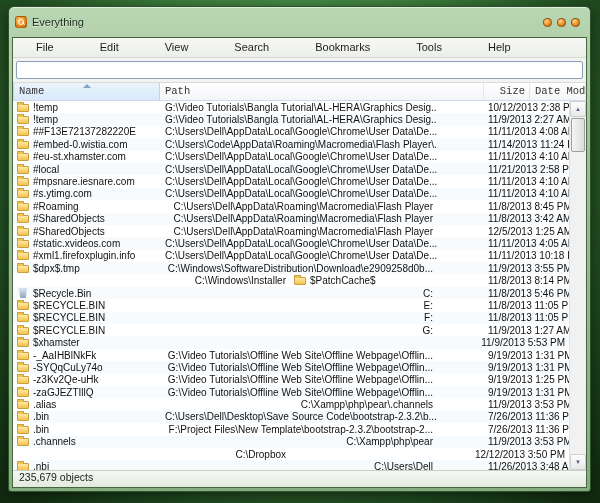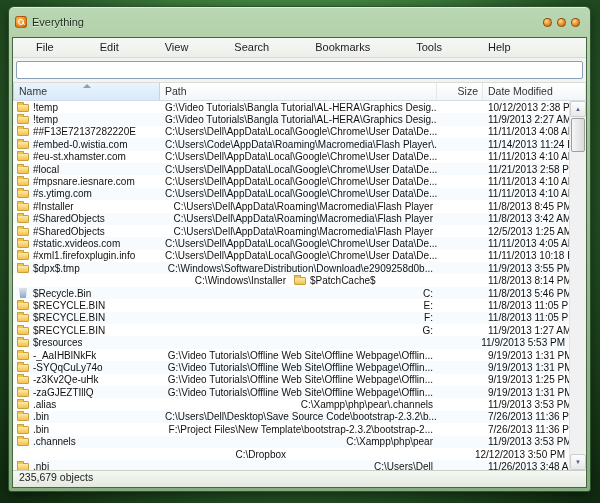--- a/index.html
+++ b/index.html
@@ -45,28 +45,28 @@
     display:block;width:100%;height:18px;box-sizing:border-box;
     border:1px solid #8ba0b9;border-radius:2px;padding:1px 4px;
     font-family:"Liberation Sans","DejaVu Sans",sans-serif;font-size:11px;outline:none;
     background:#fff;
   }
   .header{
     flex:none;height:17px;display:flex;
     background:linear-gradient(180deg,#ffffff,#f3f5f8);
     border-bottom:1px solid #d4dbe6;font-size:10.5px;color:#333;
   }
-  .hcell{box-sizing:border-box;padding:2px 4px 13px 5px;border-right:1px solid #e3e6ec;white-space:nowrap;overflow:hidden;position:relative;}
+  .hcell{box-sizing:border-box;padding:2px 4px 13px 5px;border-right:1px solid #e3e6ec;white-space:nowrap;overflow:hidden;position:relative;font-family:Liberation Mono, monospace;}
   .hcell.sorted{background:linear-gradient(180deg,#eaf4fd,#d8e9fb);border-right:1px solid #b9d5ef;border-left:1px solid #b9d5ef;}
   .sort-arrow{
     position:absolute;top:1px;left:50%;margin-left:-4px;width:0;height:0;
     border-left:4px solid transparent;border-right:4px solid transparent;border-bottom:4px solid #87a2bd;
   }
   .col-name{width:147px;flex:none;}
-  .col-path{width:277px;flex:none;}
+  .col-path{width:324px;flex:none;}
   .col-size{width:46px;flex:none;text-align:right;}
   .col-date{flex:1;}
   .listzone{flex:1;display:flex;min-height:0;}
   .file-list{flex:1;overflow:hidden;background:#fff;text-align:right;}
   .row{display:flex;height:12.4px;align-items:center;font-size:10px;color:#101010;white-space:nowrap;cursor:default;}
   .row.odd{background:#f7fbfe;}
   .cell{box-sizing:border-box;padding:0 4px 0 5px;overflow:hidden;white-space:nowrap;}
   .ncell{width:147px;flex:none;display:flex;align-items:center;padding-left:3px;}
   .pcell{width:277px;flex:none;}
   .scell{width:46px;flex:none;text-align:right;}
@@ -222,21 +222,21 @@
       <span class="icon-folder"></span>
       <span class="fname">#s.ytimg.com</span>
     </div>
     <div class="cell pcell"><span>C:\Users\Dell\AppData\Local\Google\Chrome\User Data\De...</span></div>
     <div class="cell scell"><span></span></div>
     <div class="cell dcell"><span>11/11/2013 4:10 AM</span></div>
   </div>
           <div class="row even">
     <div class="cell ncell">
       <span class="icon-folder"></span>
-      <span class="fname">#Installer</span>
+      <span class="fname">#Roaming</span>
     </div>
     <div class="cell pcell"><span>C:\Users\Dell\AppData\Roaming\Macromedia\Flash Player</span></div>
     <div class="cell scell"><span></span></div>
     <div class="cell dcell"><span>11/8/2013 8:45 PM</span></div>
   </div>
           <div class="row odd">
     <div class="cell ncell">
       <span class="icon-folder"></span>
       <span class="fname">#SharedObjects</span>
     </div>
@@ -321,21 +321,21 @@
       <span class="icon-folder"></span>
       <span class="fname">$RECYCLE.BIN</span>
     </div>
     <div class="cell pcell"><span>G:</span></div>
     <div class="cell scell"><span></span></div>
     <div class="cell dcell"><span>11/9/2013 1:27 AM</span></div>
   </div>
           <div class="row odd">
     <div class="cell ncell">
       <span class="icon-folder"></span>
-      <span class="fname">$resources</span>
+      <span class="fname">$xhamster</span>
     </div>
     <div class="cell scell"><span></span></div>
     <div class="cell dcell"><span>11/9/2013 5:53 PM</span></div>
   </div>
           <div class="row even">
     <div class="cell ncell">
       <span class="icon-folder"></span>
       <span class="fname">-_AaIHBlNkFk</span>
     </div>
     <div class="cell pcell"><span>G:\Video Tutorials\Offline Web Site\Offline Webpage\Offlin...</span></div>

